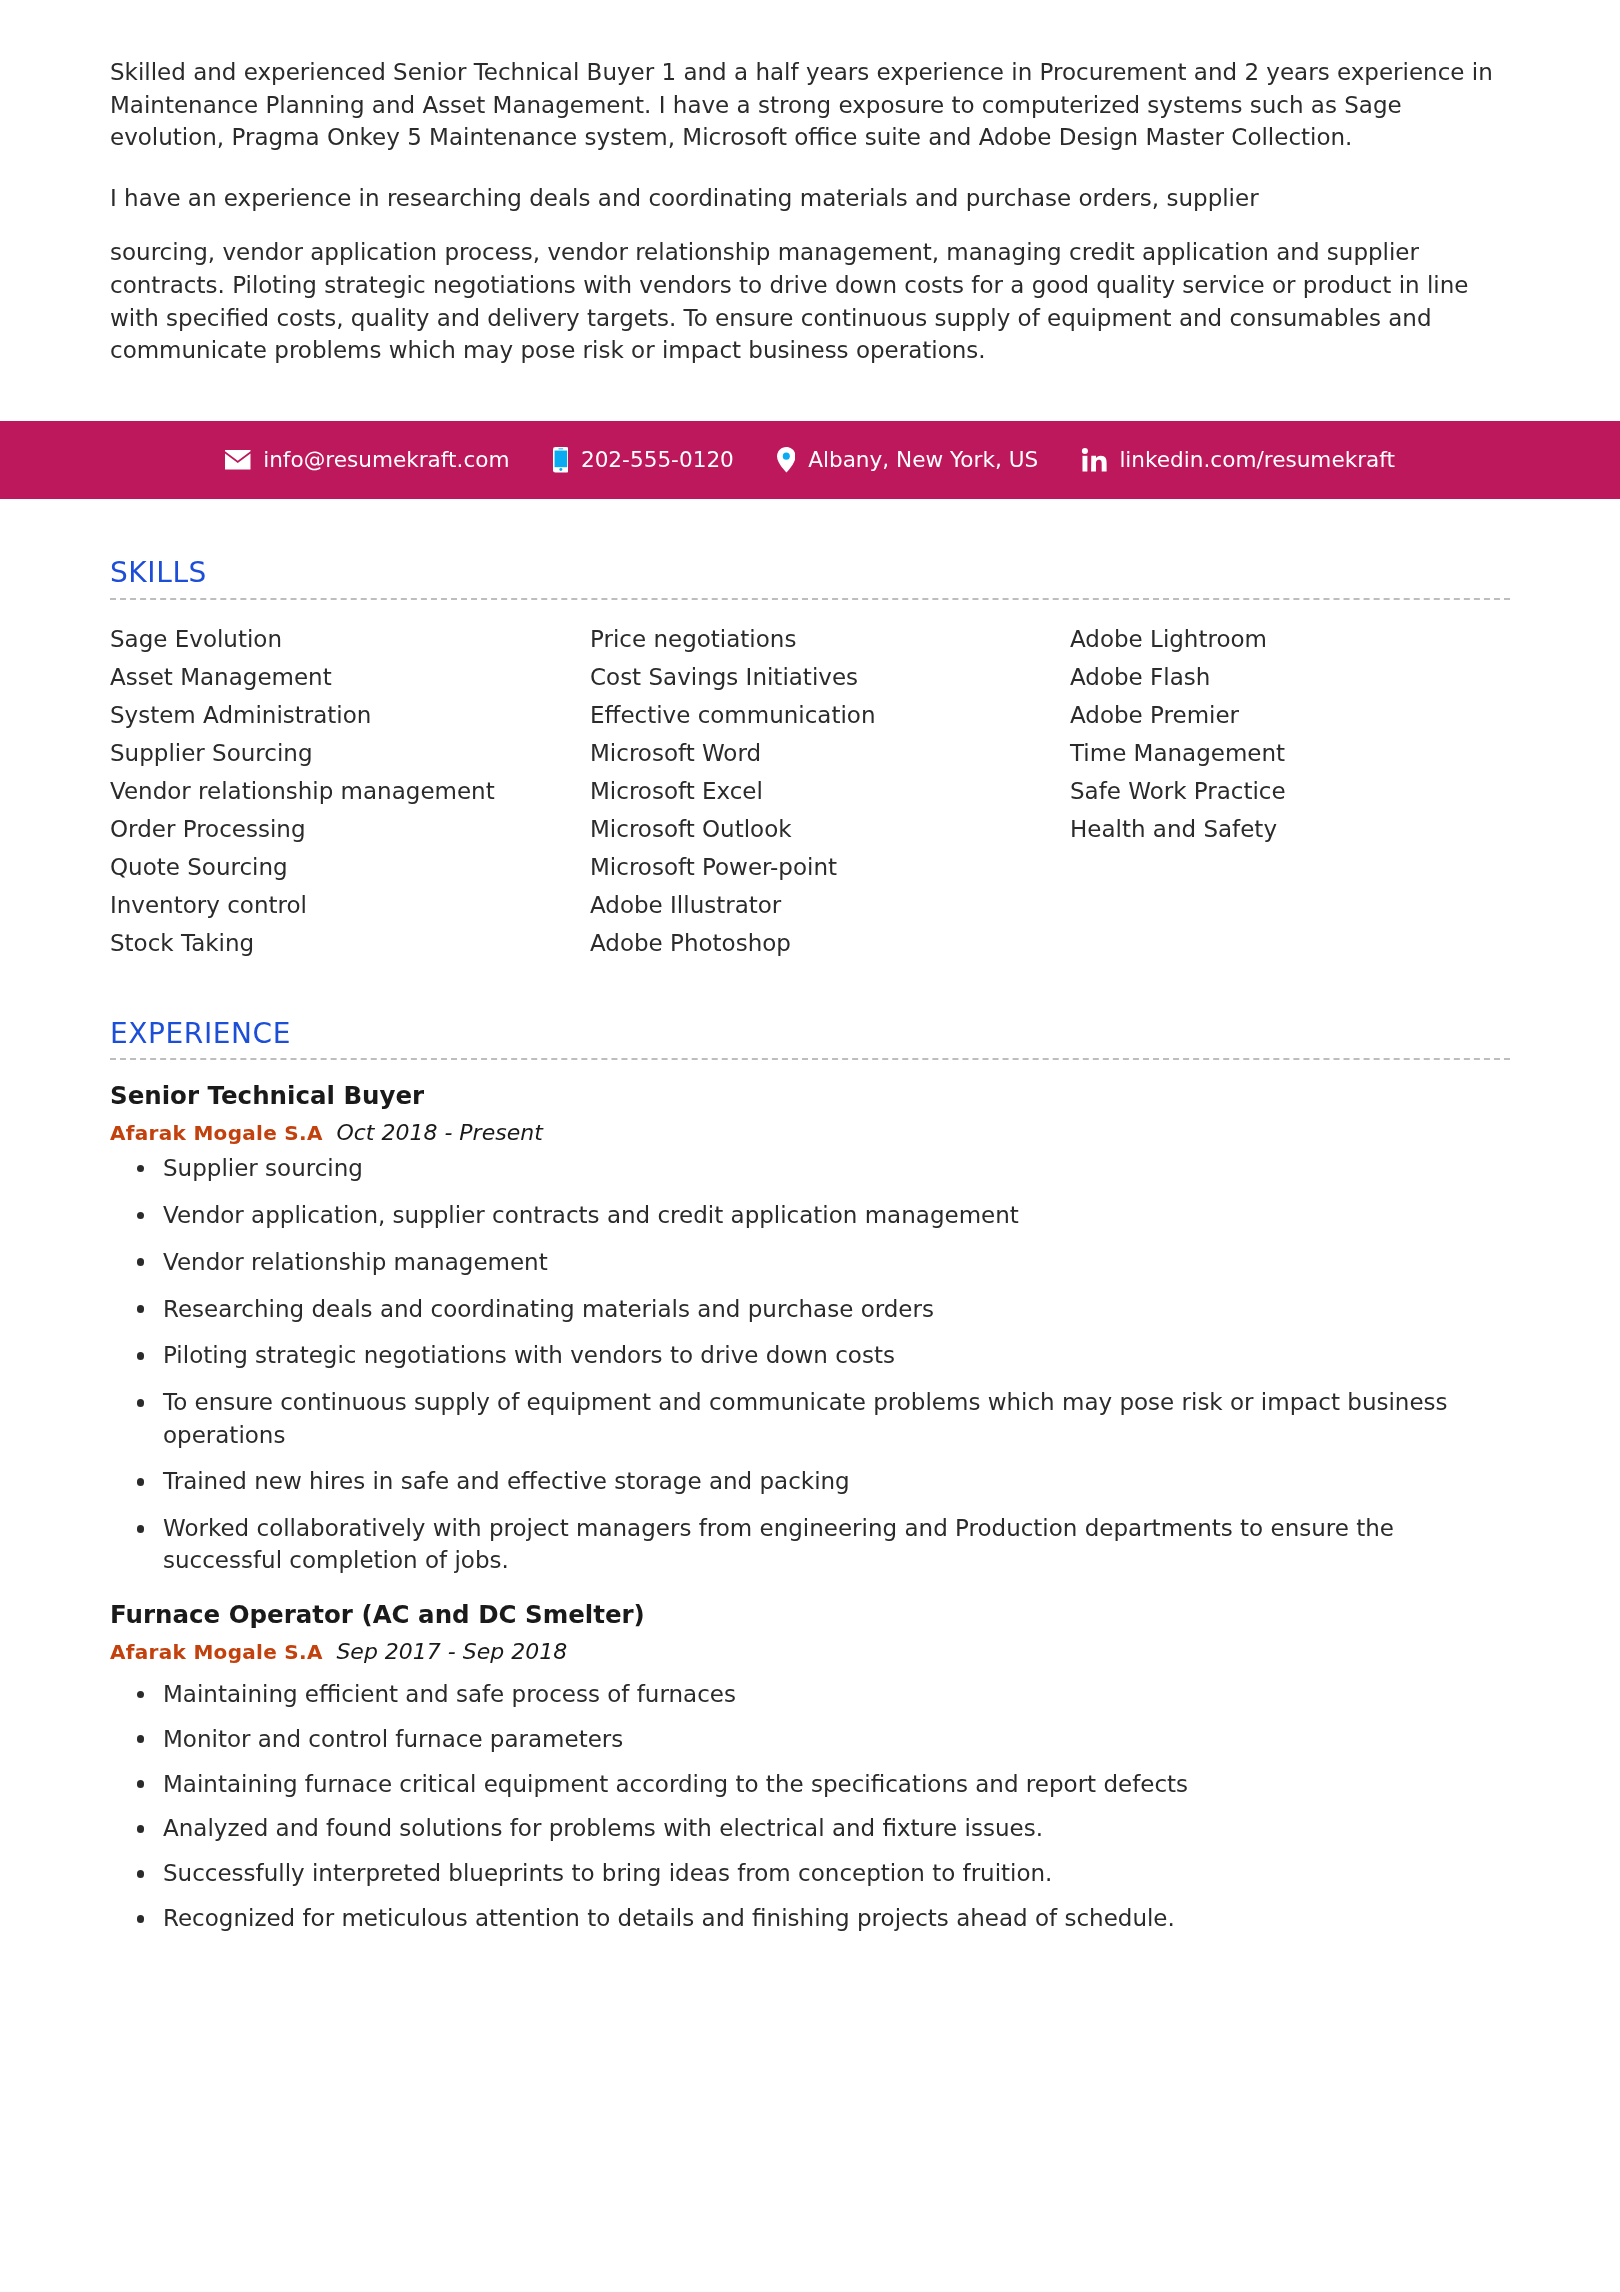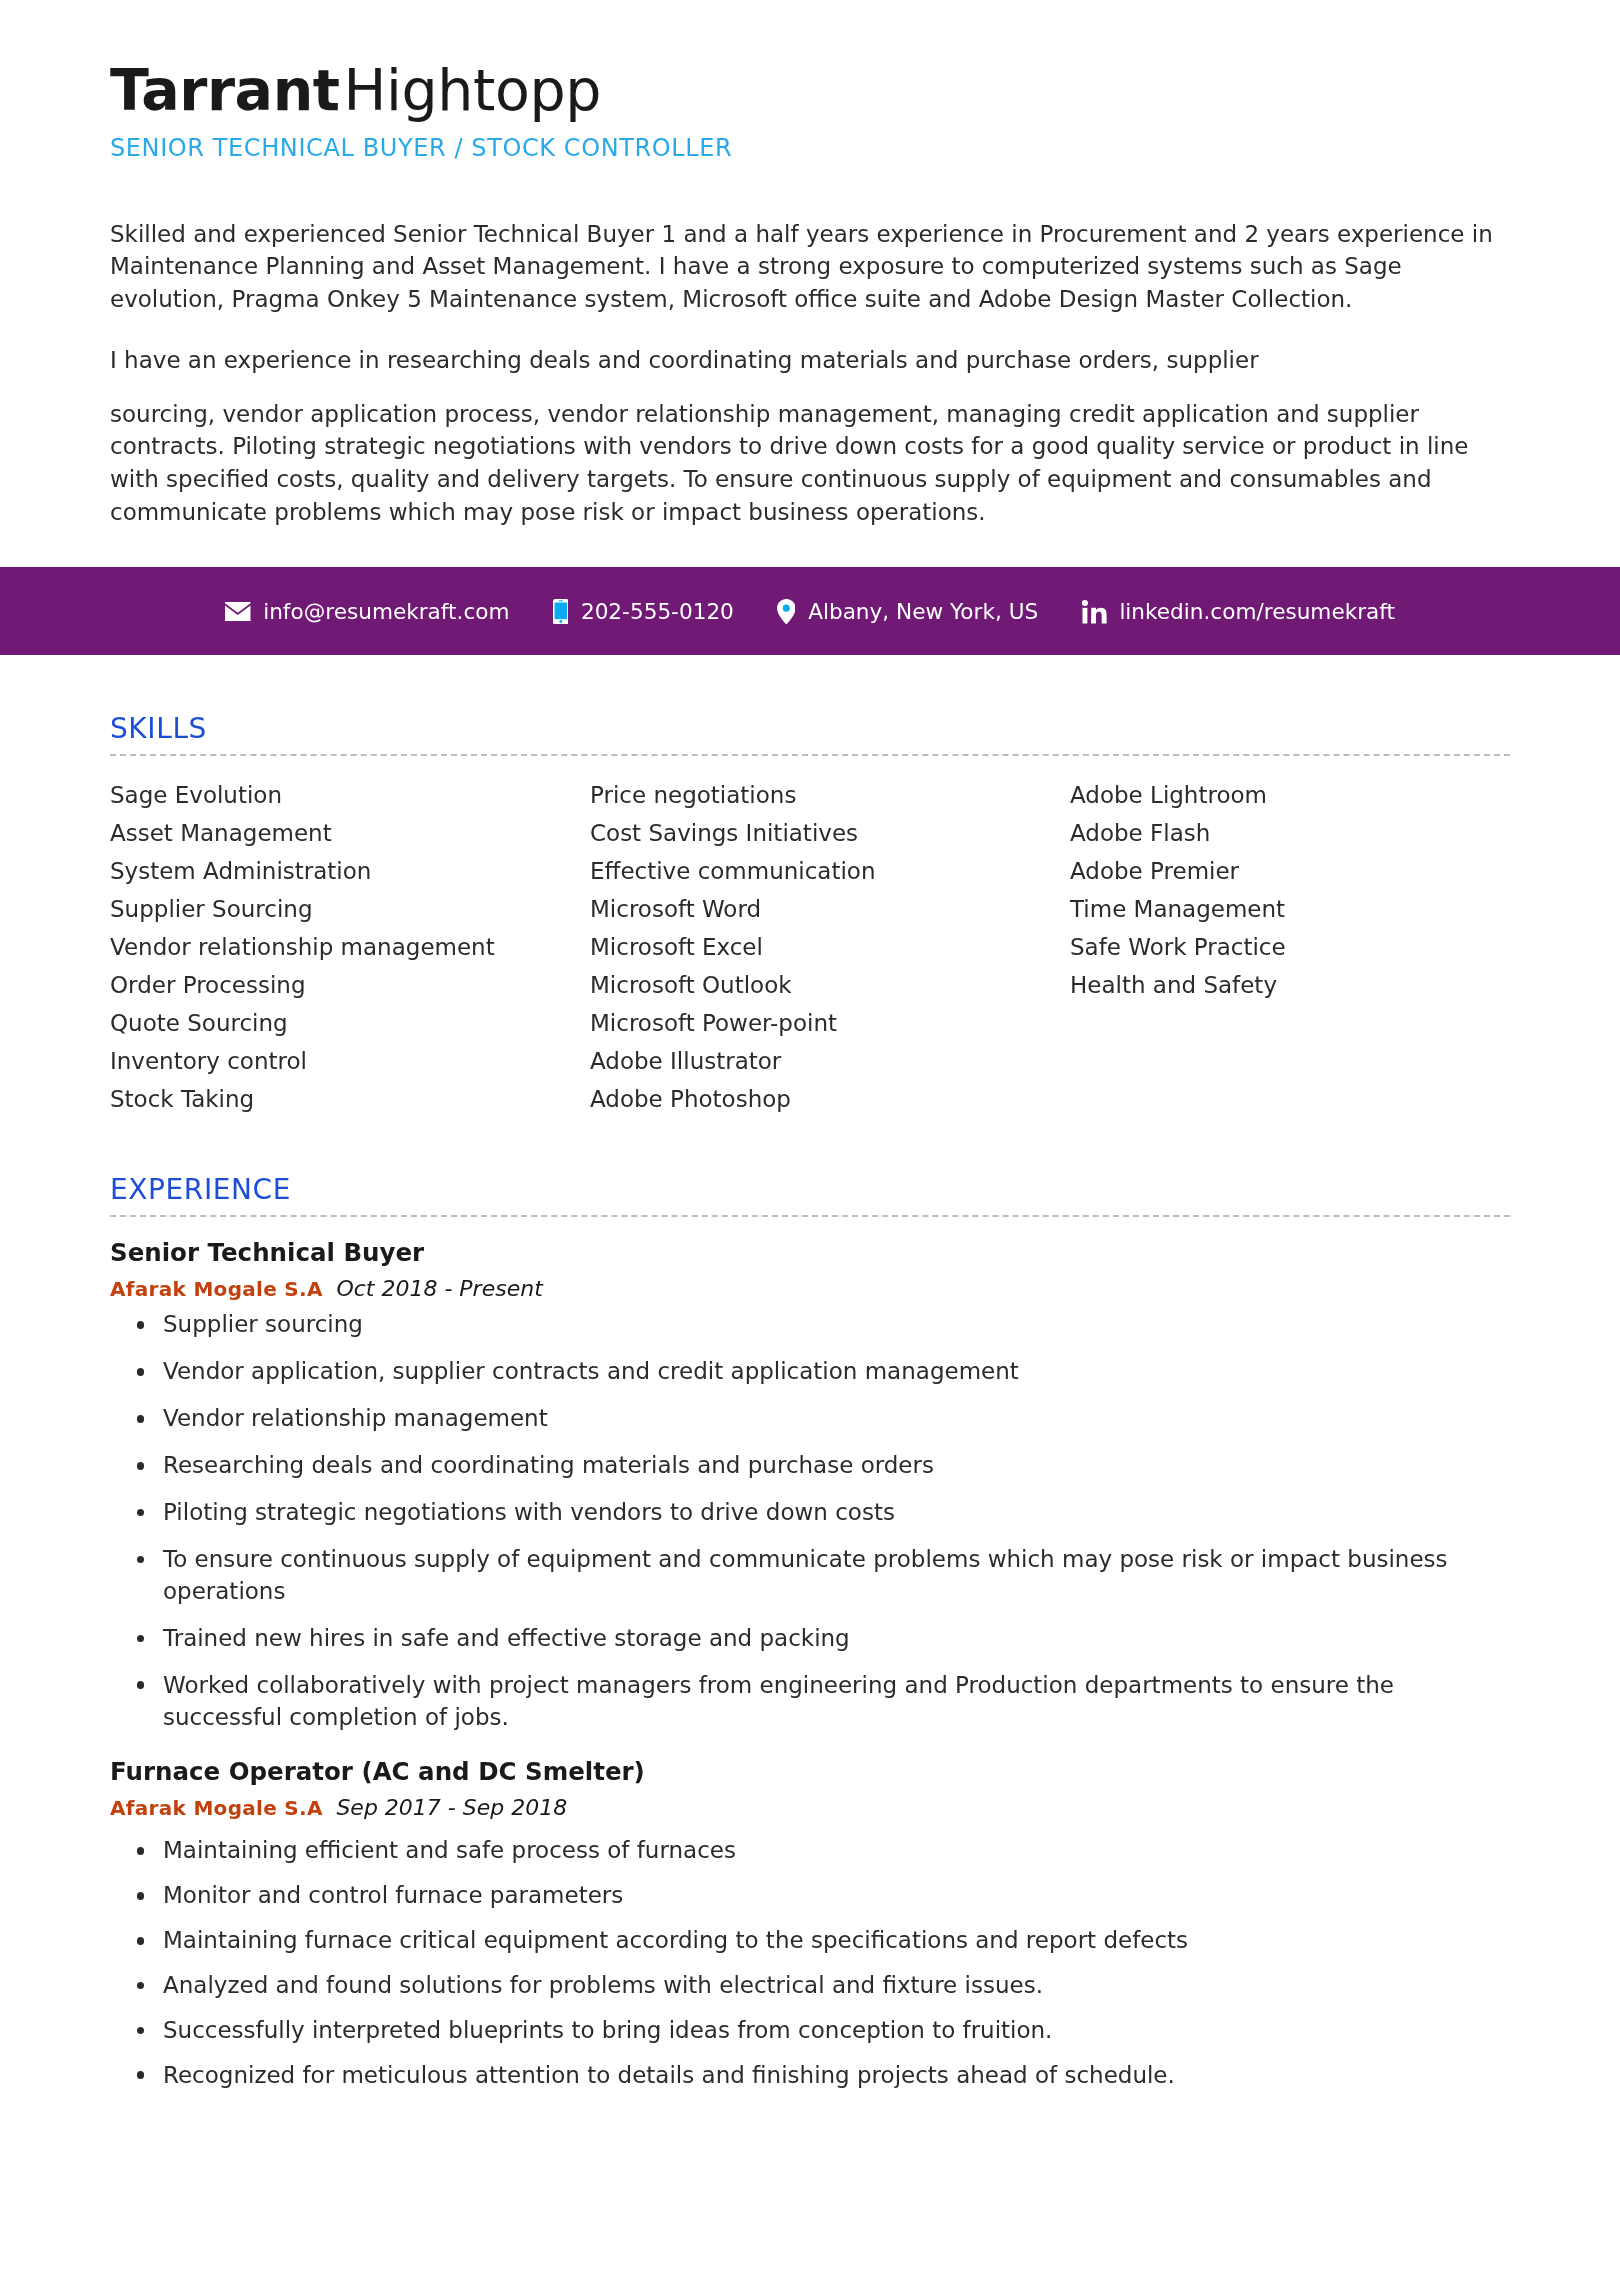--- a/index.html
+++ b/index.html
@@ -62,23 +62,23 @@
     line-height: 1.42;
     color: #2b2b2b;
     font-weight: 400;
   }
   .summary p.p1 { margin-top: 56px; }
   .summary p.p2 { margin-top: 28px; }
   .summary p.p3 { margin-top: 21.6px; }
 
   
   .contact-bar {
-    margin-top: 39px;
-    background: #701a75;
-    height: 88px;
+    margin-top: 54px;
+    background: #be185d;
+    height: 78px;
     display: flex;
     align-items: center;
     justify-content: center;
     gap: 0;
     color: #ffffff;
   }
   .contact-item {
     display: flex;
     align-items: center;
     font-size: 21.6px;
@@ -186,26 +186,20 @@
     border-radius: 50%;
     background: #2b2b2b;
   }
   .job2 ul.bullets li { margin-top: 12.7px; }
 </style>
 </head>
 <body>
 
 <div class="page">
 
-  <div class="header">
-    <div class="name-line">
-      <span class="name-first">Tarrant</span><span class="name-last">Hightopp</span>
-    </div>
-    <div class="job-title">SENIOR TECHNICAL BUYER / STOCK CONTROLLER</div>
-  </div>
 
   <div class="summary">
     <p class="p1">Skilled and experienced Senior Technical Buyer 1 and a half years experience in Procurement and 2 years experience in Maintenance Planning and Asset Management.  I have a strong exposure to computerized systems such as Sage evolution, Pragma Onkey 5 Maintenance system, Microsoft office suite and Adobe Design Master Collection.</p>
     <p class="p2">I have an experience in researching deals and coordinating materials and purchase orders, supplier</p>
     <p class="p3">sourcing, vendor application process, vendor relationship management, managing credit application and supplier contracts. Piloting strategic negotiations with vendors to drive down costs for a good quality service or product in line with specified costs, quality and delivery targets. To ensure continuous supply of equipment and consumables and communicate problems which may pose risk or impact business operations.</p>
   </div>
 
   <div class="contact-bar">
 
     <div class="contact-item">

